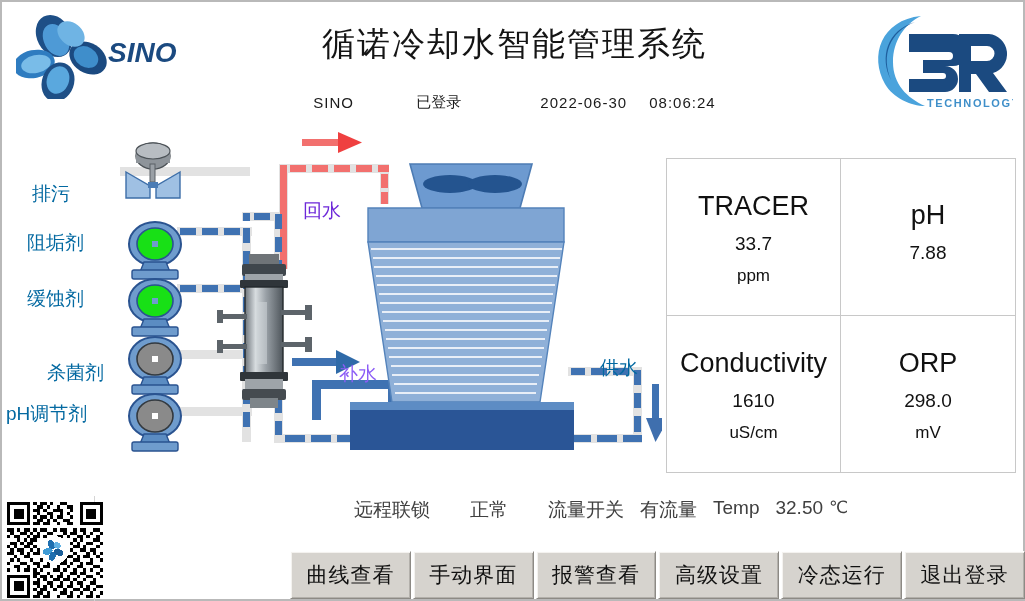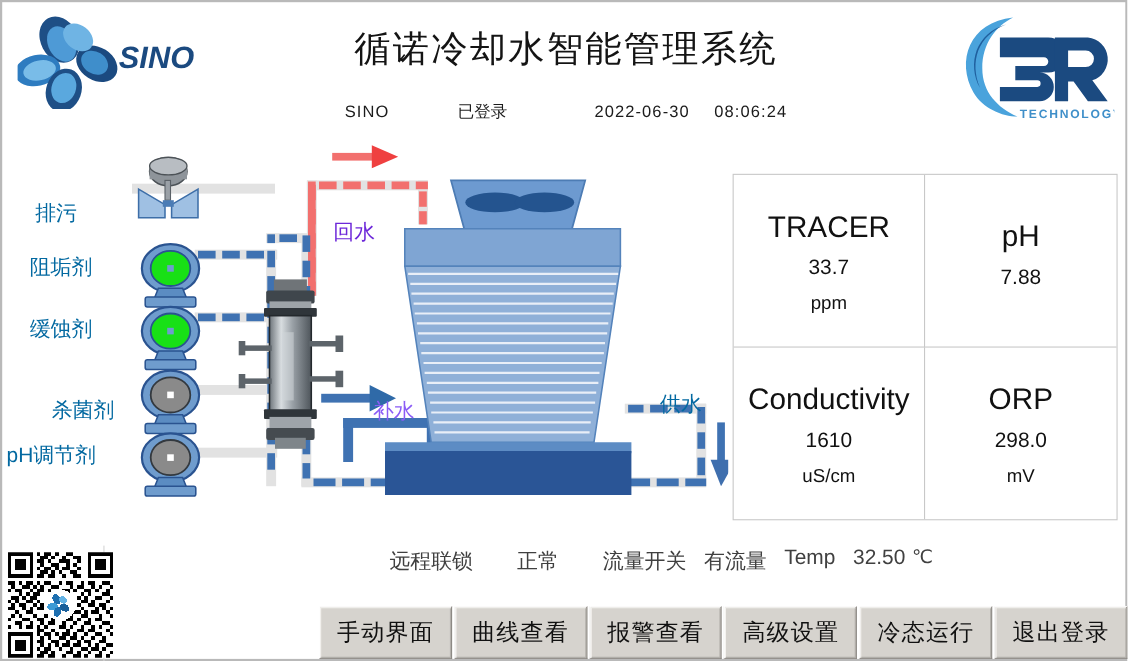--- a/index.html
+++ b/index.html
@@ -379,22 +379,22 @@
     <span class="bs1">远程联锁</span>
     <span class="bs3">正常</span>
     <span class="bs4">流量开关</span>
     <span class="bs5">有流量</span>
     <span class="bs6">Temp</span>
     <span class="bs7">32.50</span>
     <span class="degc">℃</span>
   </div>
 
   <div class="btnbar">
+    <div class="btn">曲线查看</div>
     <div class="btn">手动界面</div>
-    <div class="btn">曲线查看</div>
     <div class="btn">报警查看</div>
     <div class="btn">高级设置</div>
     <div class="btn">冷态运行</div>
     <div class="btn">退出登录</div>
   </div>
 
   <div class="panel-line"></div>
 
   <svg class="qr" viewBox="0 0 29 29" shape-rendering="crispEdges">
     <rect width="29" height="29" fill="#fff"></rect>

